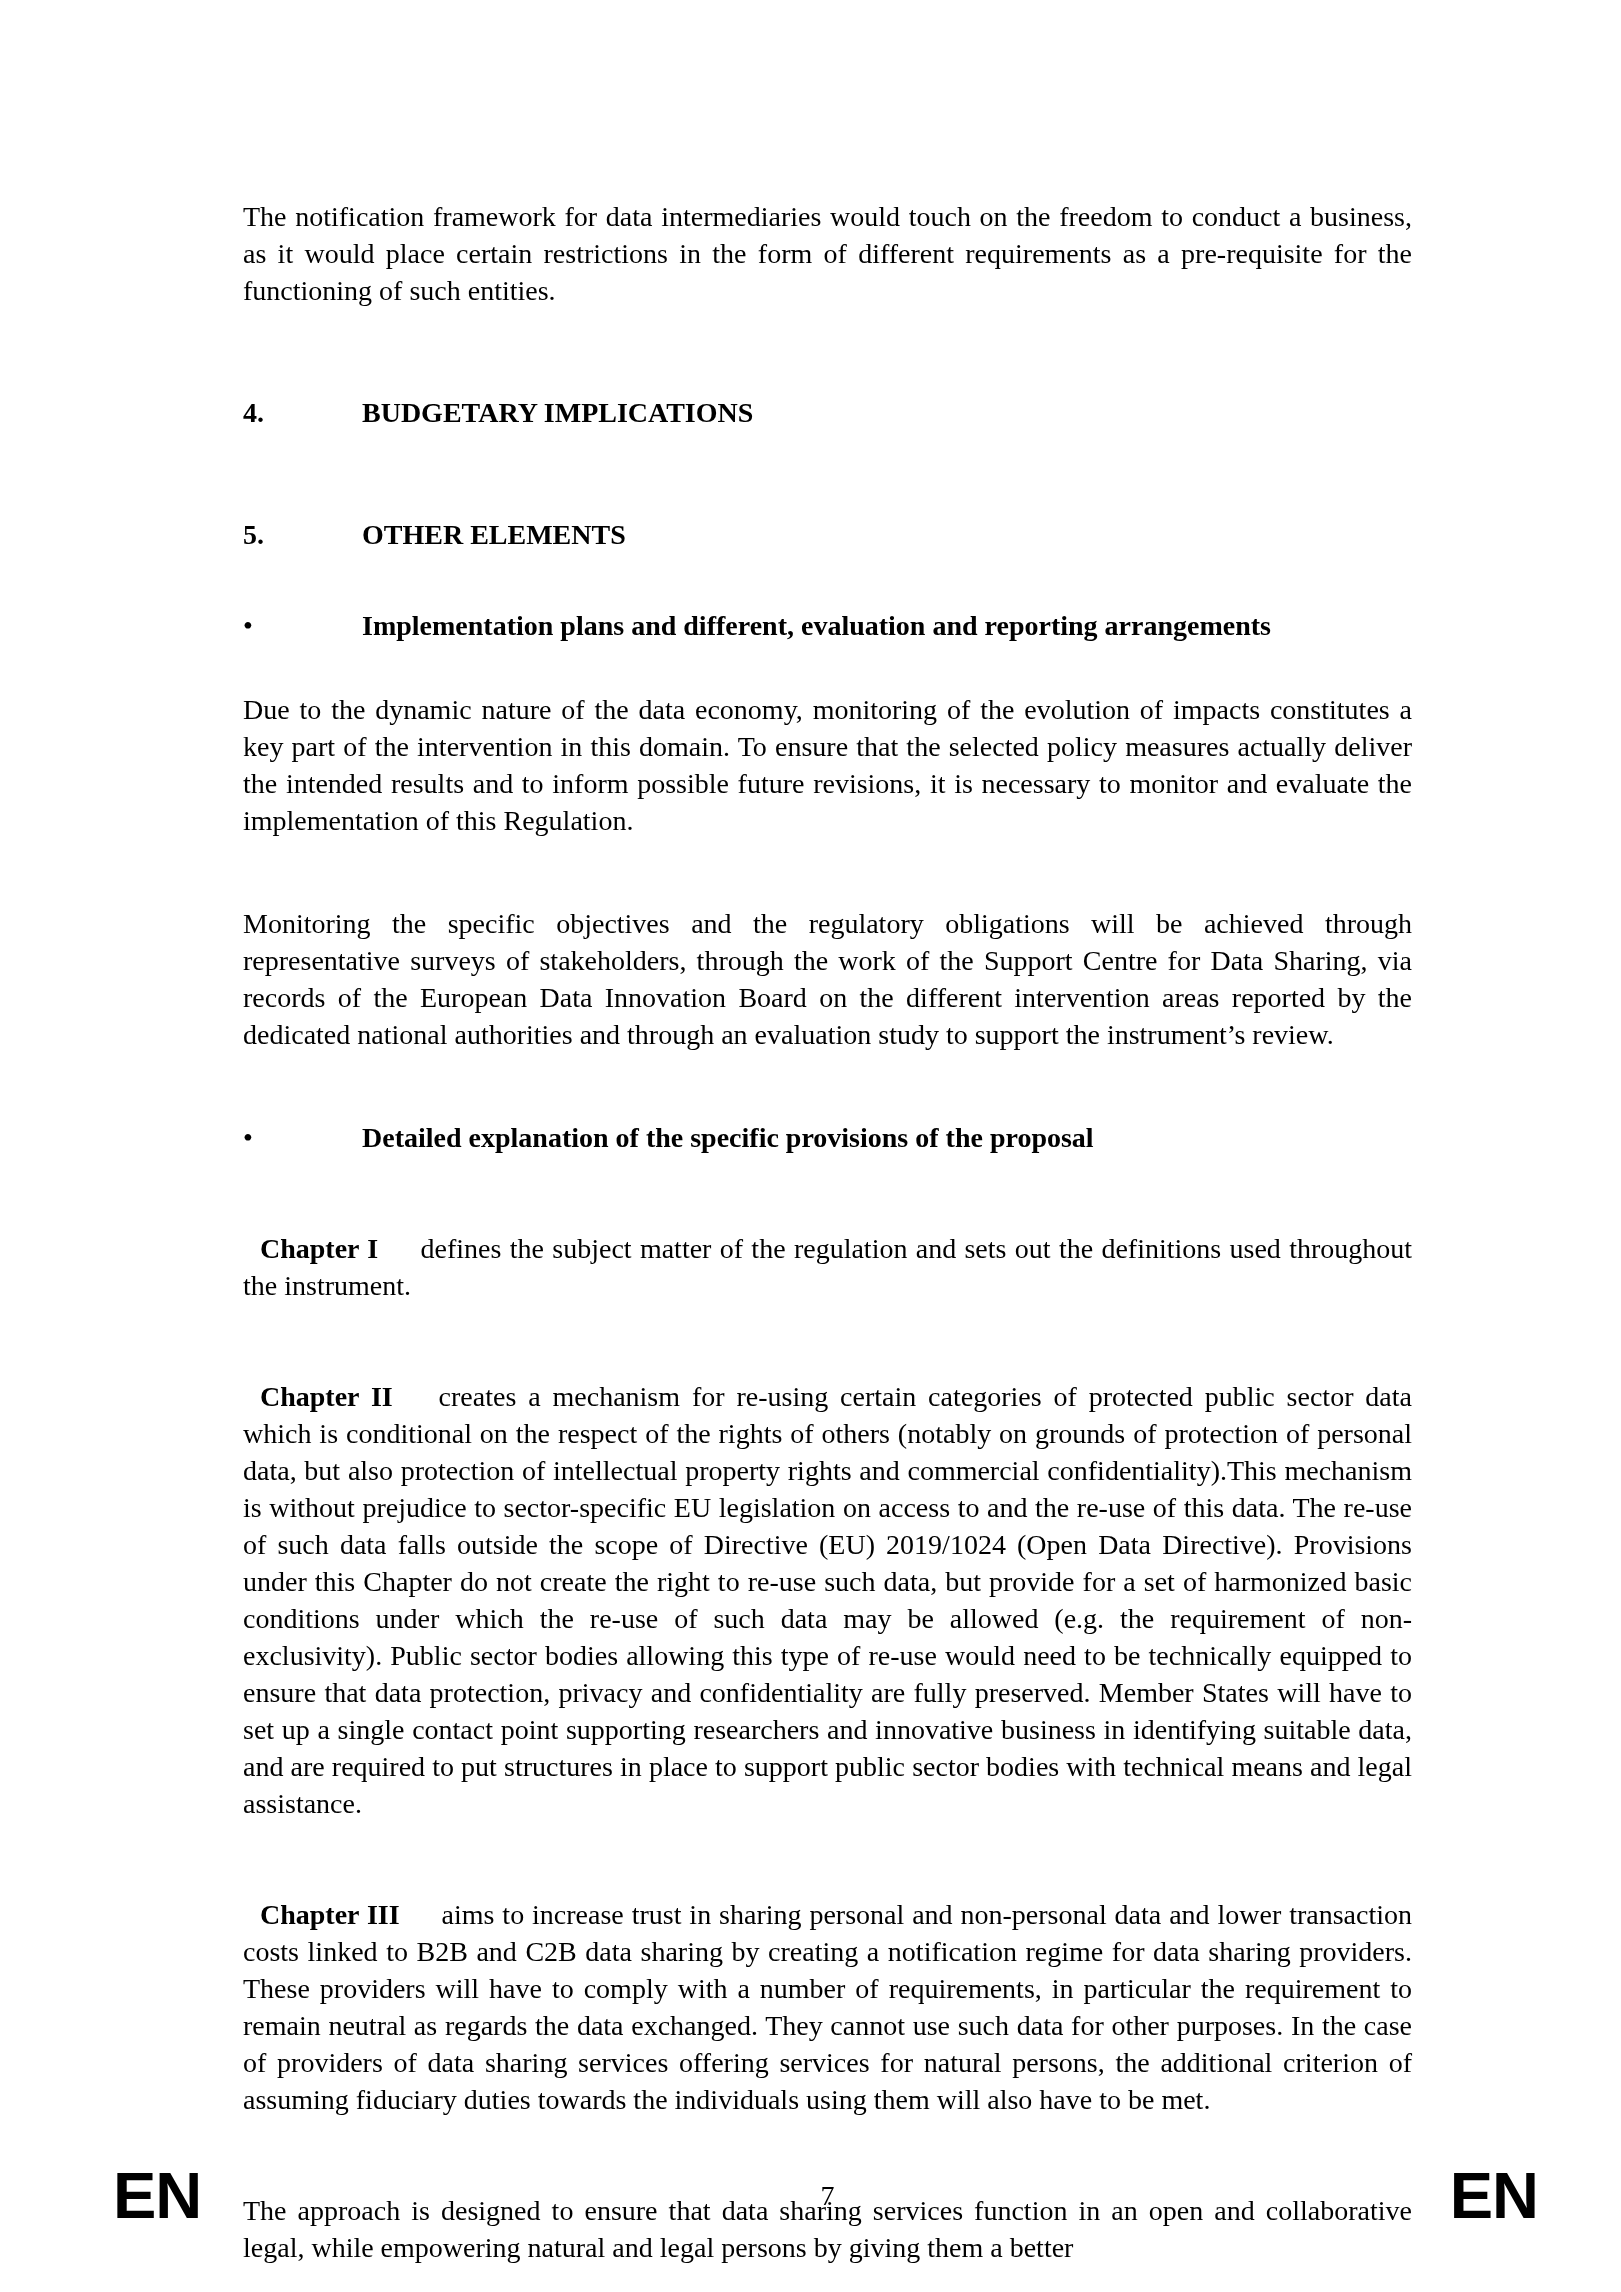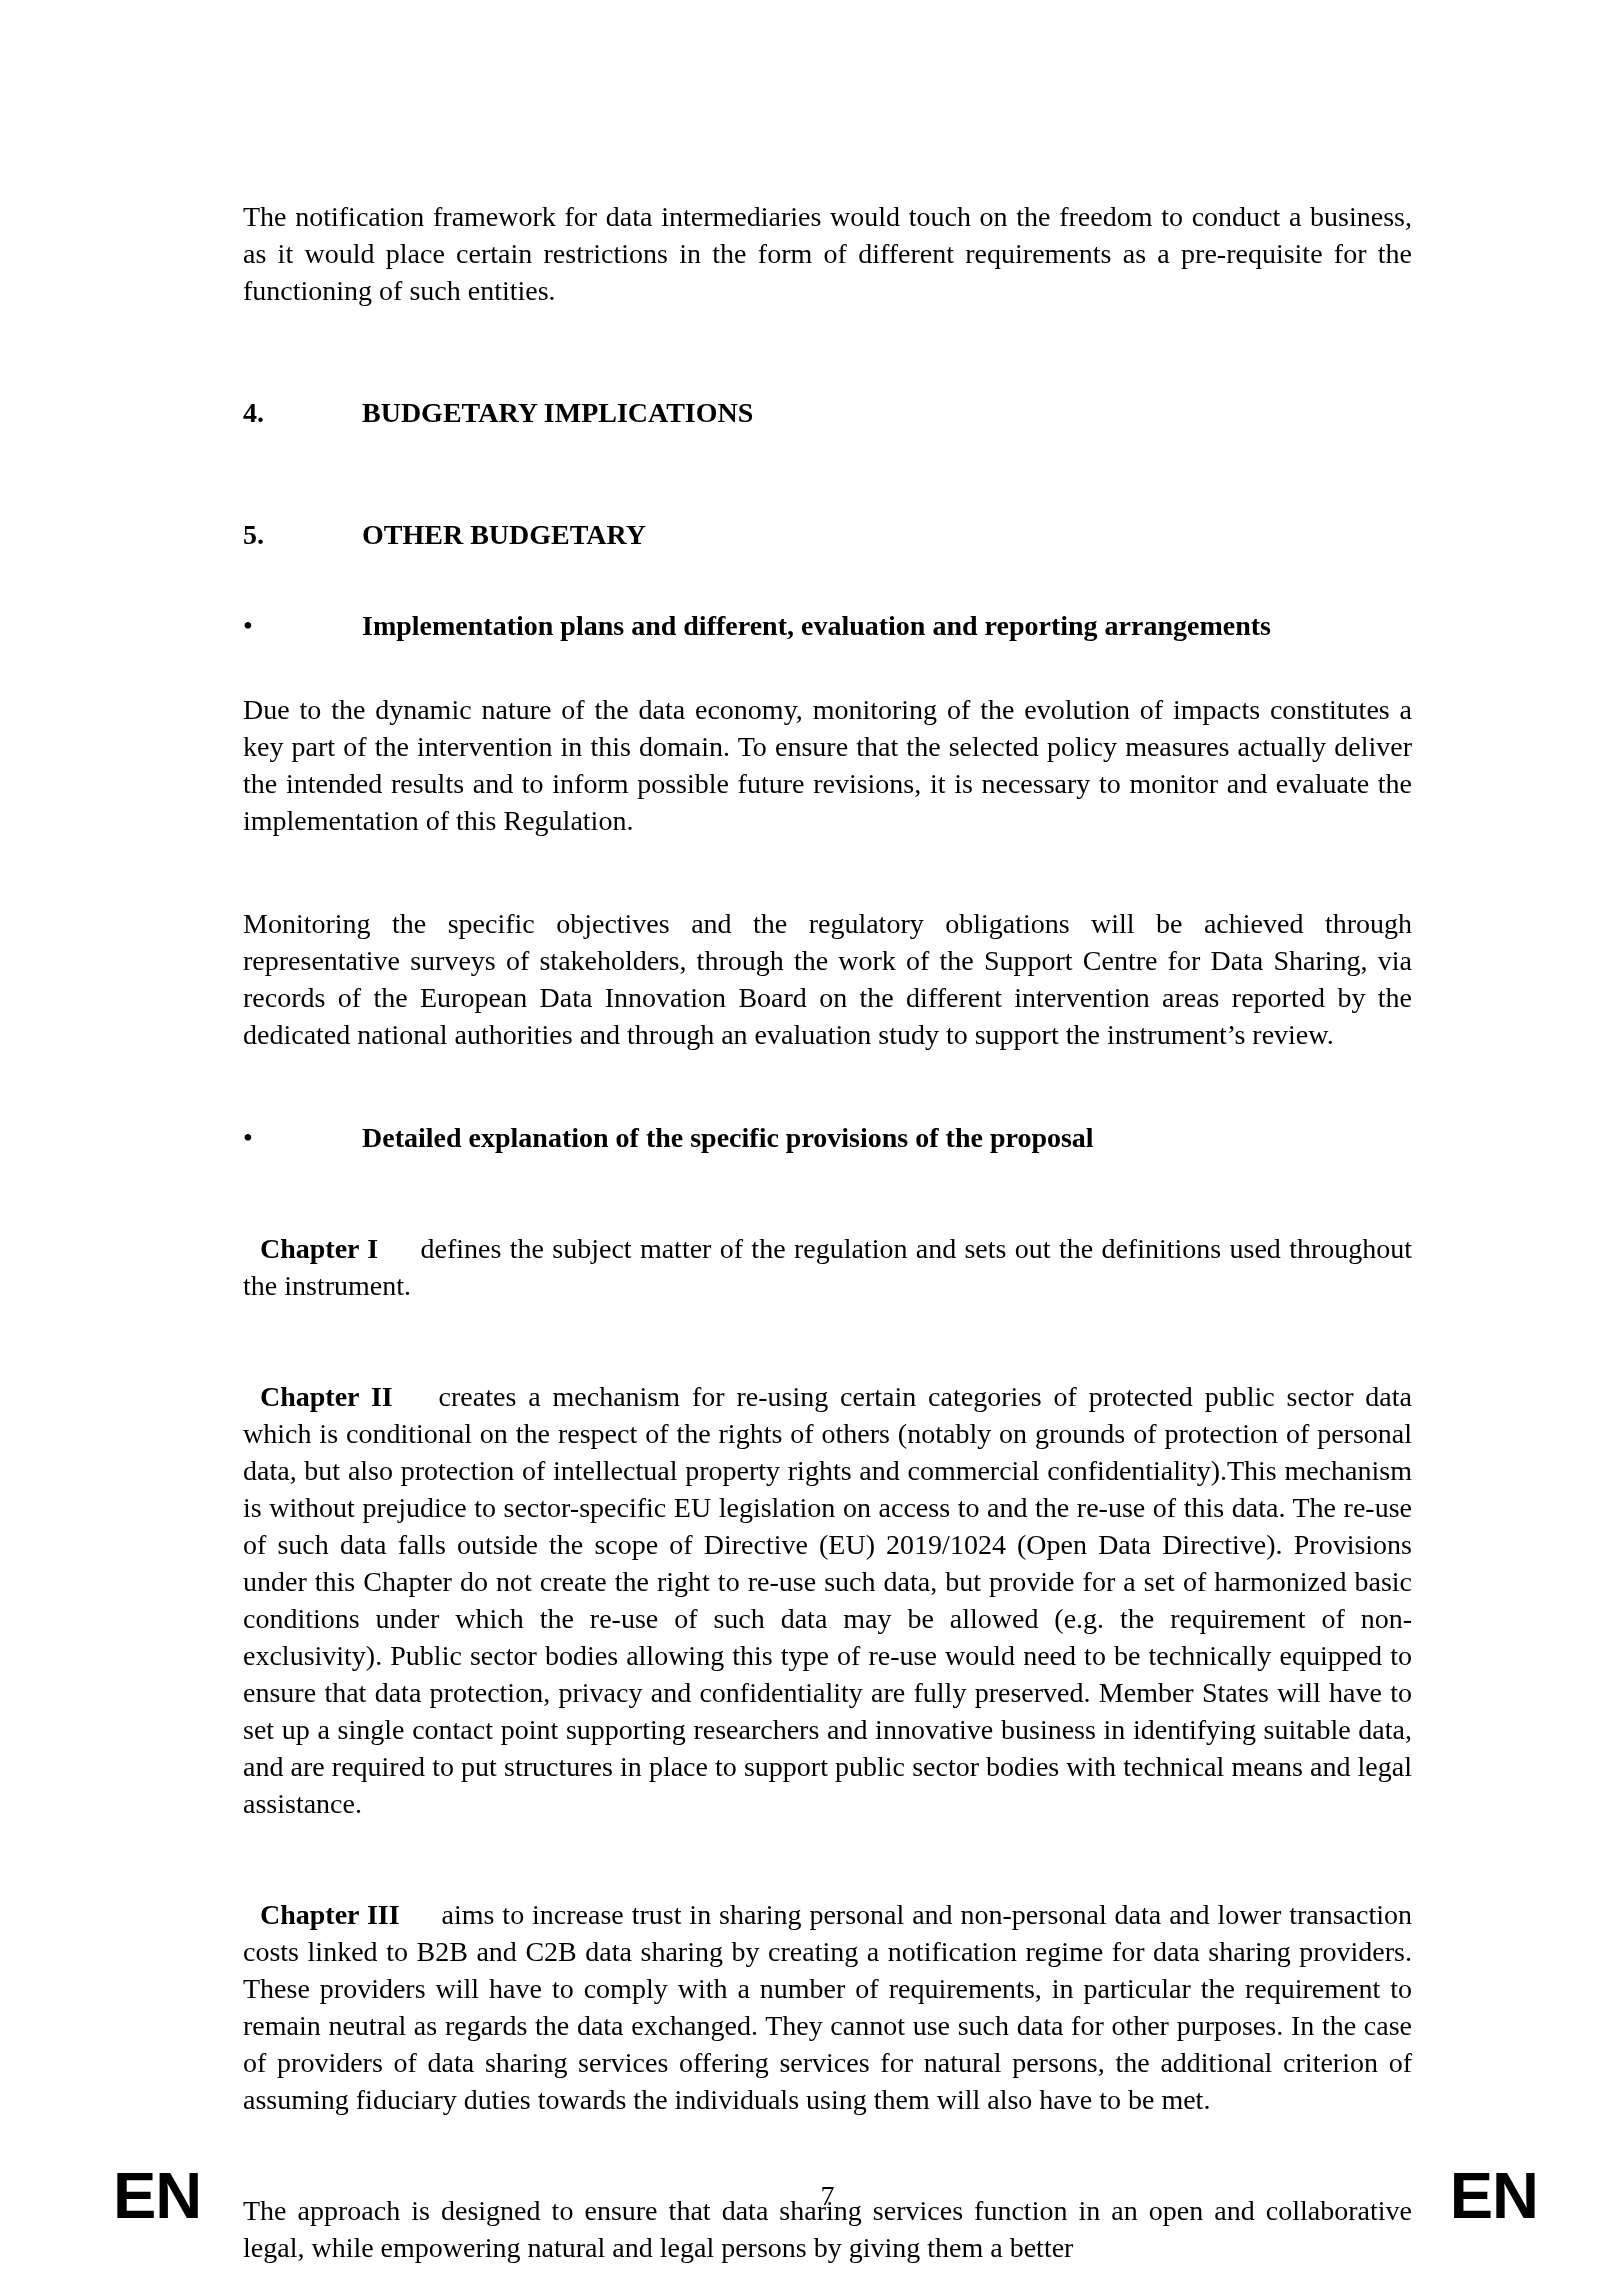--- a/index.html
+++ b/index.html
@@ -72,21 +72,21 @@
     <p class="body-text">The notification framework for data intermediaries would touch on the freedom to conduct a business, as it would place certain restrictions in the form of different requirements as a pre-requisite for the functioning of such entities.</p>
 
     <div class="num-heading">
       <span class="num">4.</span>
       <span class="ht">BUDGETARY IMPLICATIONS</span>
     </div>
 
 
     <div class="num-heading">
       <span class="num">5.</span>
-      <span class="ht">OTHER BUDGETARY</span>
+      <span class="ht">OTHER ELEMENTS</span>
     </div>
 
     <div class="bullet-item">
       <span class="num">•</span>
       <span class="ht">Implementation plans and different, evaluation and reporting arrangements</span>
     </div>
 
     <p class="body-text">Due to the dynamic nature of the data economy, monitoring of the evolution of impacts constitutes a key part of the intervention in this domain. To ensure that the selected policy measures actually deliver the intended results and to inform possible future revisions, it is necessary to monitor and evaluate the implementation of this Regulation.</p>
 
     <p class="body-text">Monitoring the specific objectives and the regulatory obligations will be achieved through representative surveys of stakeholders, through the work of the Support Centre for Data Sharing, via records of the European Data Innovation Board on the different intervention areas reported by the dedicated national authorities and through an evaluation study to support the instrument’s review.</p>

